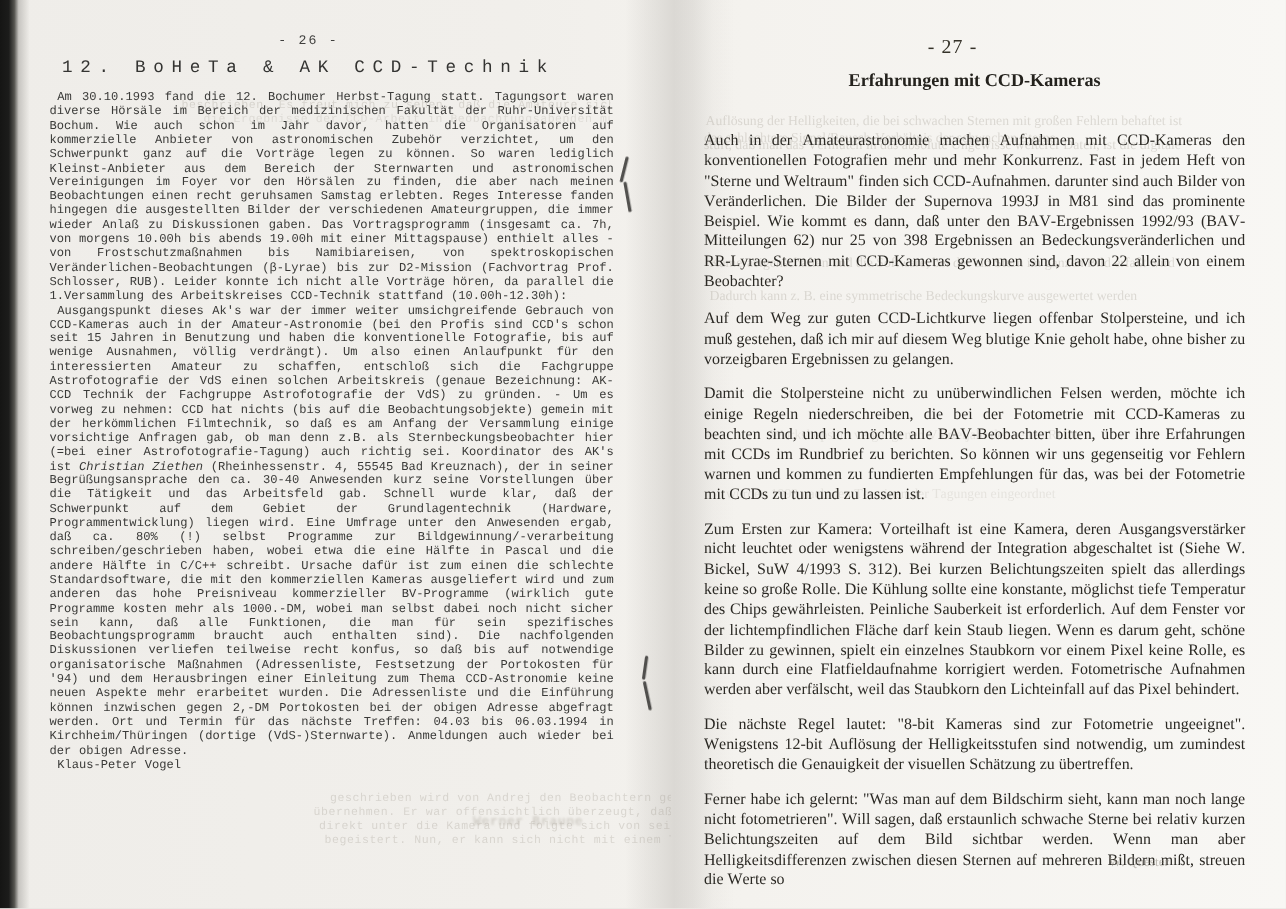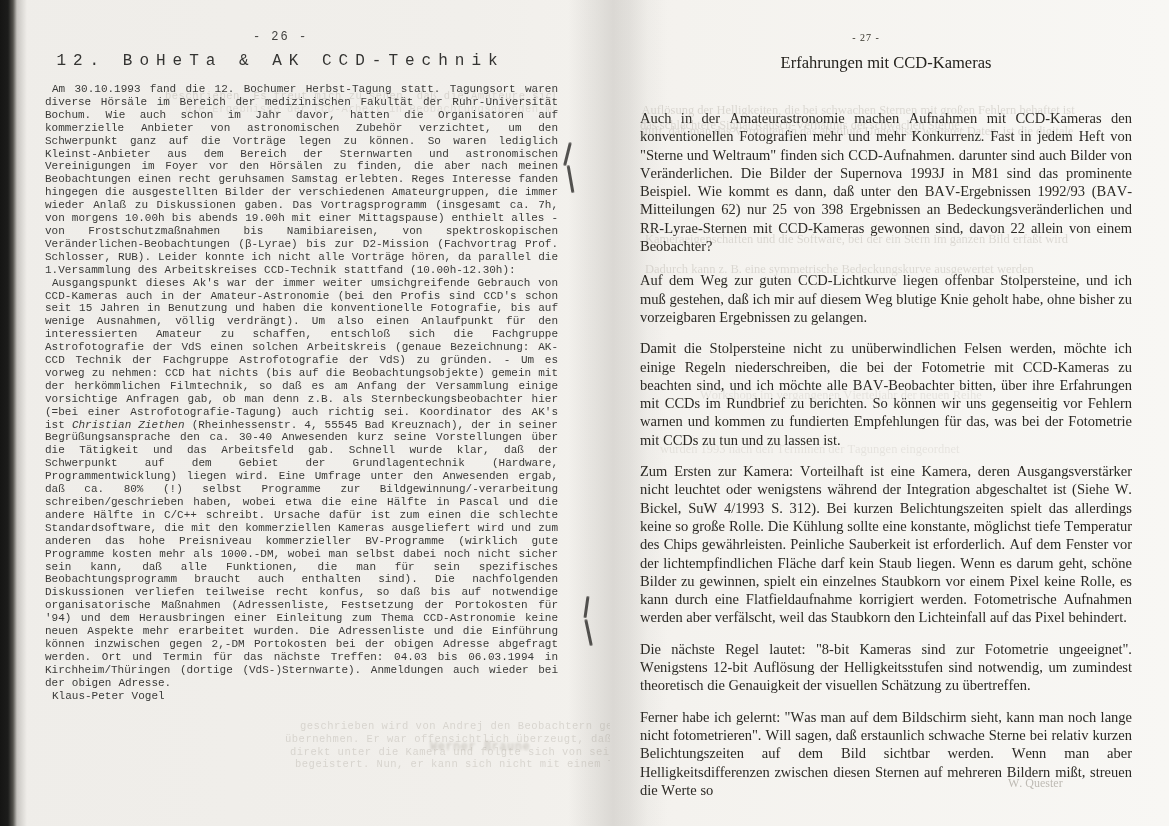--- a/index.html
+++ b/index.html
@@ -40,25 +40,25 @@
     margin:0; font-size:11px; line-height:12.9px; text-align:justify;
     text-indent:7px; hyphens:none; word-spacing:.4px;
   }
   .body-left .name-italic{font-style:italic;}
   .sig-left{font-size:11px; margin-top:40px; text-indent:7px;}
 
   
   .serif{font-family:"Liberation Serif","DejaVu Serif",serif; color:#2b2924;}
   .pageno-right{
     font-family:"Liberation Serif","DejaVu Serif",serif; color:#353229;
-    font-size:10px; text-align:center; margin:0 40px 10px 0; letter-spacing:1px;
+    font-size:18px; text-align:center; margin:0 40px 10px 0; letter-spacing:1px;
   }
   .title-right{
     font-family:"Liberation Serif","DejaVu Serif",serif; color:#24221d;
-    font-size:16.5px; font-weight:400; text-align:center; margin:0 0 36px 0;
+    font-size:16.5px; font-weight:700; text-align:center; margin:0 0 36px 0;
   }
   .body-right p{
     margin:0 0 13px 0; font-size:14.5px; line-height:18.3px; text-align:justify;
     hyphens:none;
   }
   .body-right p.gap-after{margin-bottom:16px;}
 
   
   .ghost{
     position:absolute; color:#9e988d; opacity:.30; filter:blur(.7px);

